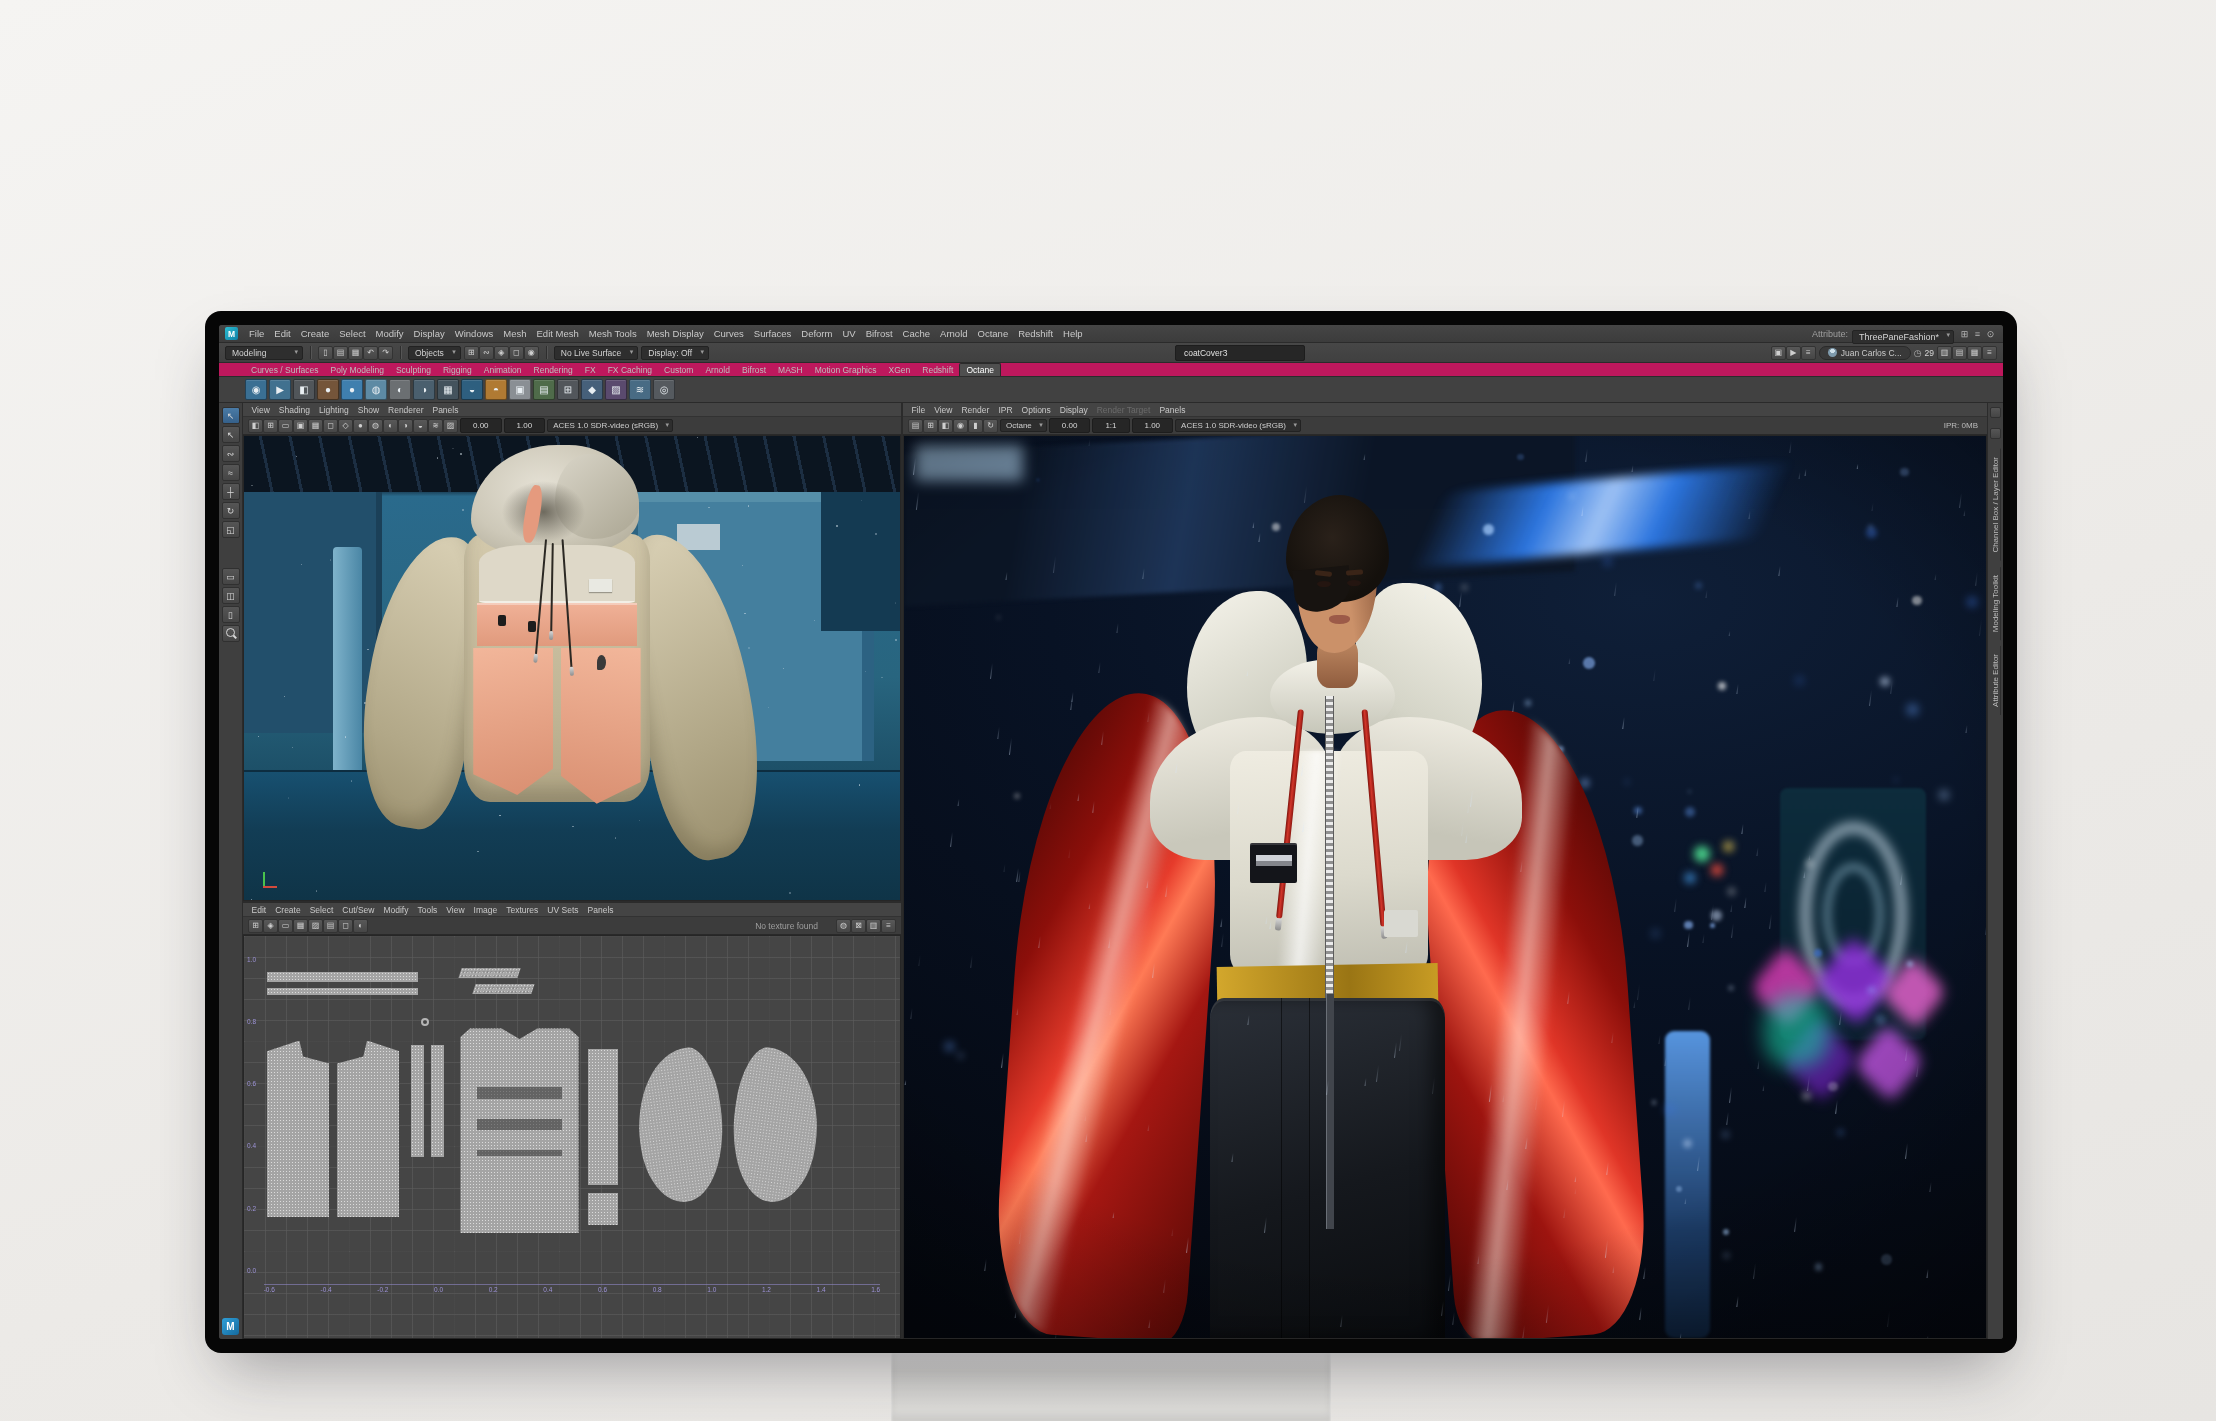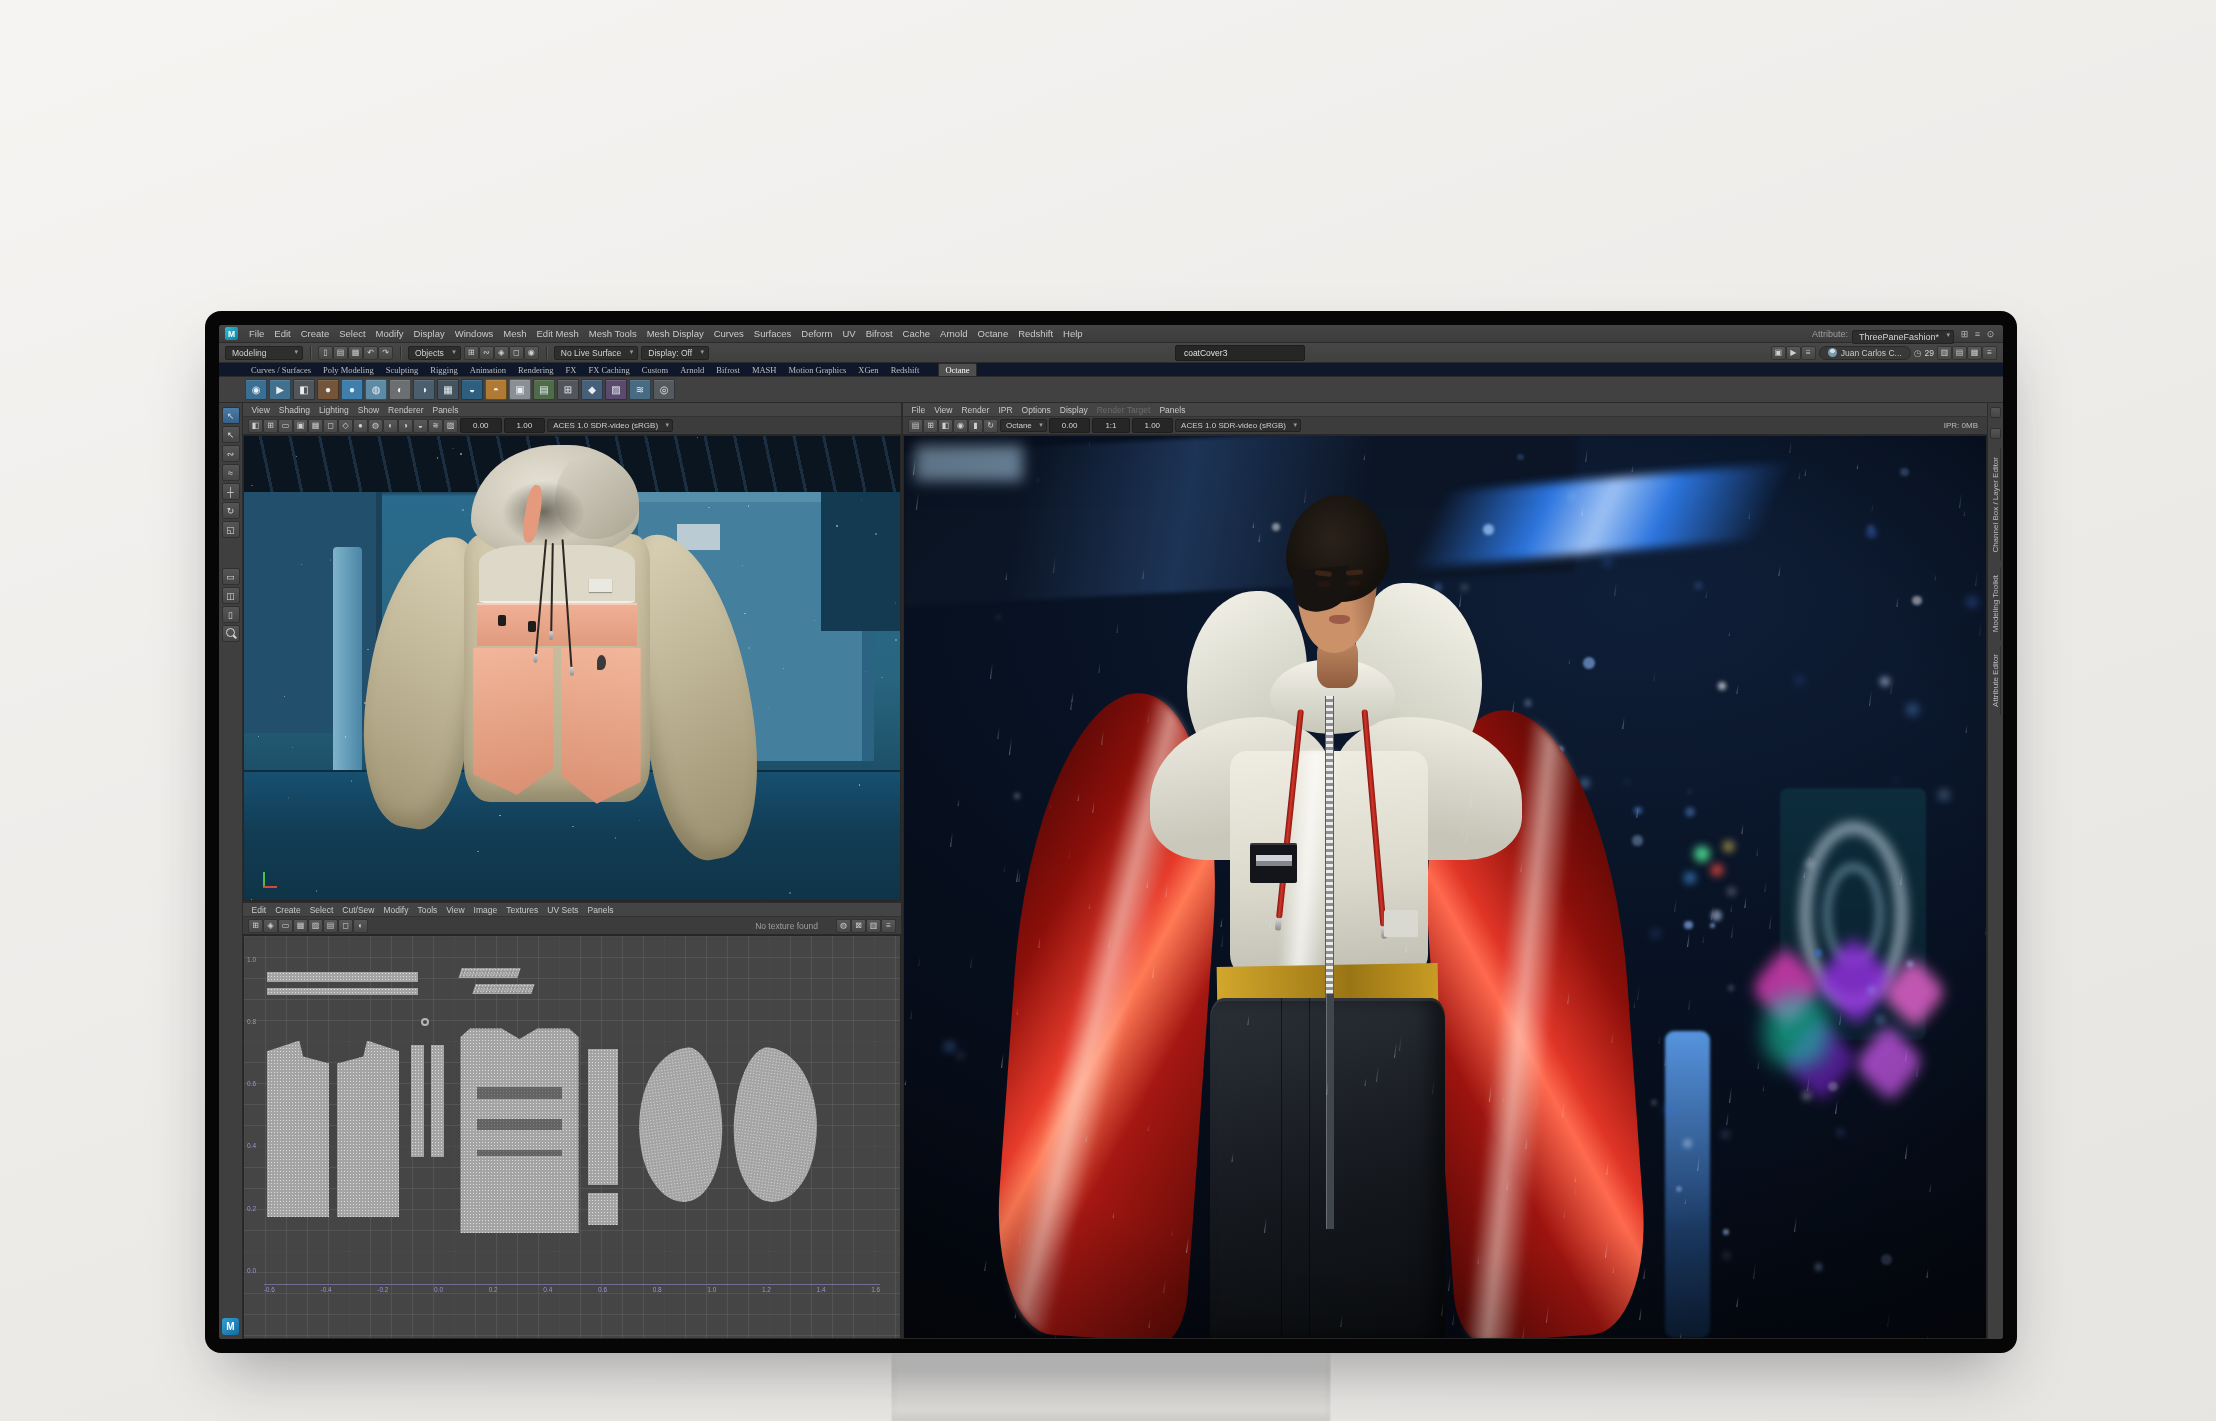--- a/index.html
+++ b/index.html
@@ -43,22 +43,22 @@
              border-radius:2px; color:#cfcfcf; font-size:8px; display:flex; align-items:center;
              justify-content:center; flex:none; }
   .field { background:#262626; border:1px solid #1d1d1d; border-radius:2px; color:#e0e0e0; font-size:8.5px;
            padding:2px 8px; min-width:130px; }
   .user-chip { display:flex; align-items:center; gap:4px; font-size:8.5px; color:#c9c9c9;
                background:#393939; border:1px solid #2a2a2a; border-radius:8px; padding:1px 8px; }
   .avatar { width:9px; height:9px; border-radius:50%; background:radial-gradient(circle at 50% 35%, #cfe0ea 0 30%, #7e9aac 31%); }
   .frame-chip { display:flex; align-items:center; gap:3px; font-size:8.5px; color:#d5d5d5; }
   .clock-glyph { font-size:9px; color:#a9a9a9; }
 
-  .shelftabs { height:14px; background:#0f172a; display:flex; align-items:flex-end; padding:0 26px; gap:13px;
-               border-bottom:1px solid #2c2c2c; flex:none;font-family:Liberation Serif, serif; }
+  .shelftabs { height:14px; background:#be185d; display:flex; align-items:flex-end; padding:0 26px; gap:0;
+               border-bottom:1px solid #2c2c2c; flex:none; }
   .tab-item { font-size:8.5px; color:#bdbdbd; padding:1px 6px; }
   .tab-item.active { color:#ffffff; background:#4f4f4f; border:1px solid #2a2a2a; border-bottom:none; border-radius:2px 2px 0 0; }
   .shelficons { height:26px; background:#414141; display:flex; align-items:center; padding:0 26px; gap:2px;
                 border-bottom:1px solid #2a2a2a; flex:none; }
   .shelf-icon { width:22px; height:21px; border-radius:2px; border:1px solid rgba(0,0,0,.4);
                 color:#e8eef2; font-size:10px; display:flex; align-items:center; justify-content:center;
                 box-shadow:inset 0 1px 0 rgba(255,255,255,.12); flex:none; }
 
   .main { flex:1; display:flex; min-height:0; }
   .toolbox { width:24px; background:#3f3f3f; border-right:1px solid #2b2b2b; display:flex; flex-direction:column;

